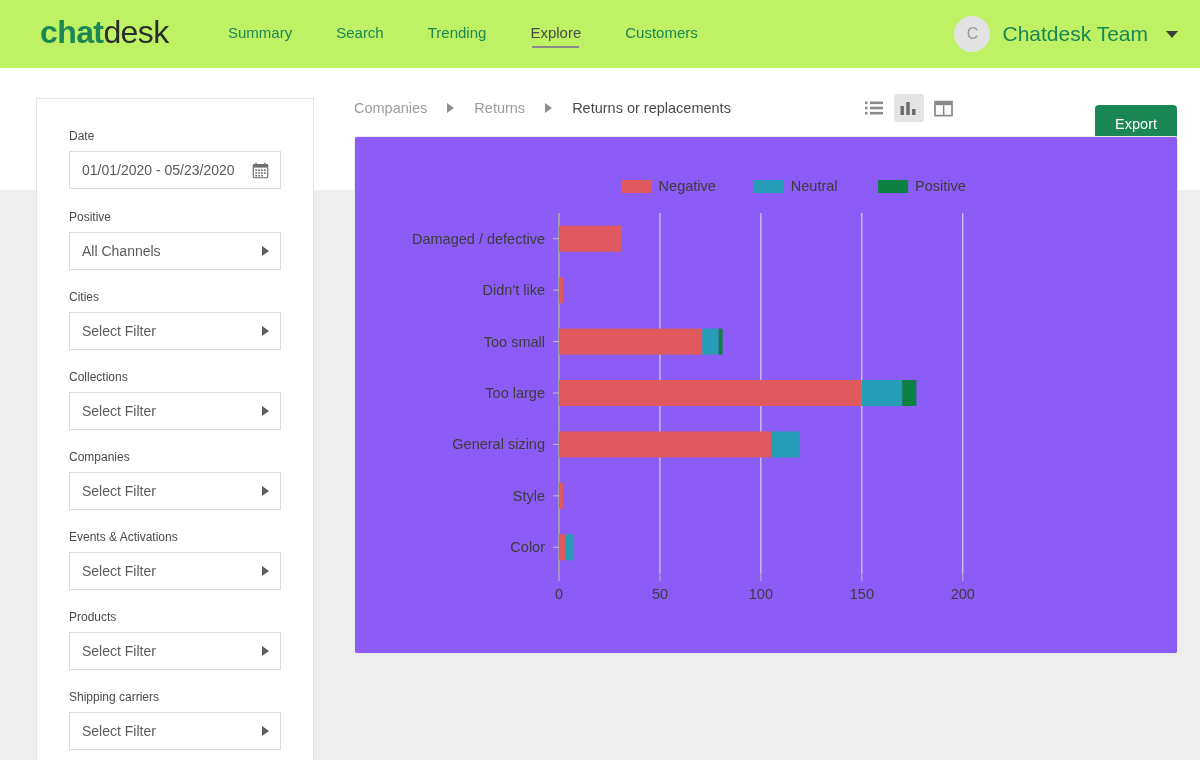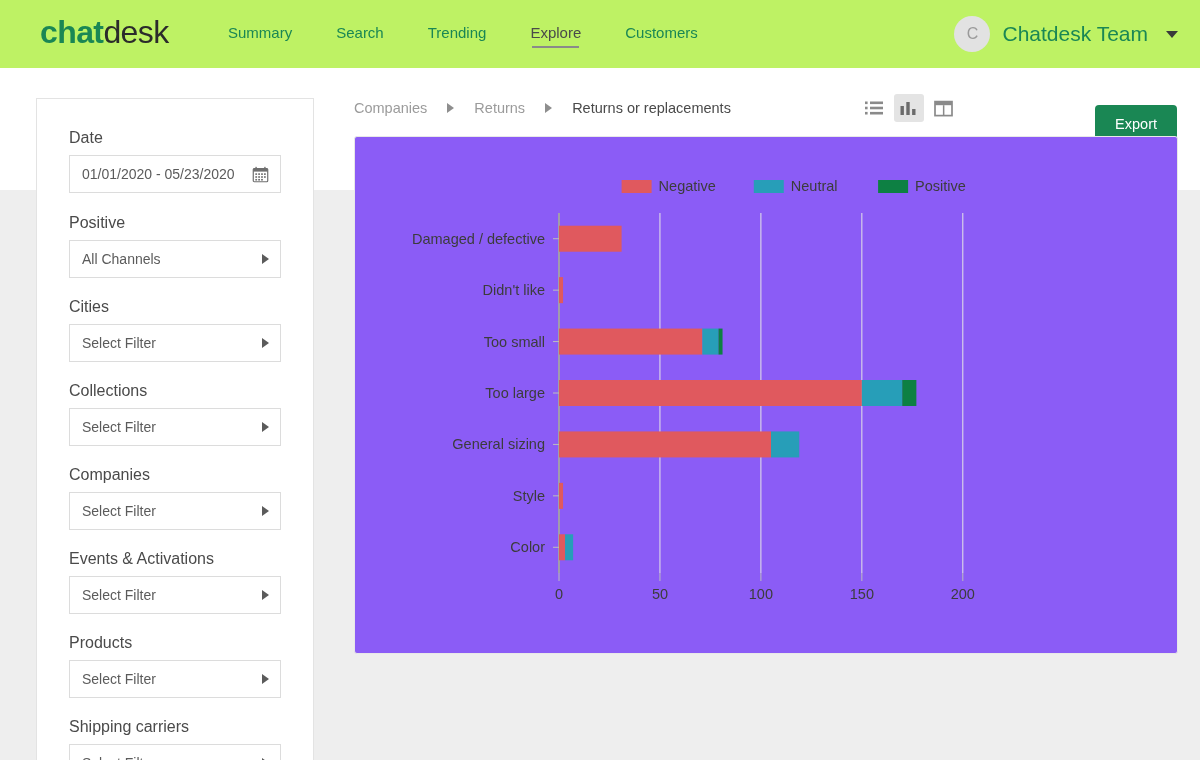--- a/index.html
+++ b/index.html
@@ -54,21 +54,21 @@
     position: absolute; top: 68px; left: 0; width: 1200px; height: 122px;
     background: #ffffff;
   }
 
   
   .sidebar {
     position: absolute; left: 36px; top: 98px; width: 278px; height: 662px;
     background: #ffffff; border: 1px solid #e3e3e3; border-bottom: none;
     padding: 30px 32px 0 32px; z-index: 20;
   }
-  .f-label { font-size: 16px; color: #4a4a4a; margin-bottom: 8px; }
+  .f-label { font-size: 12px; color: #4a4a4a; margin-bottom: 8px; }
   .f-group { margin-bottom: 20px; }
   .f-group:first-child { margin-bottom: 21px; }
   .f-box {
     height: 38px; border: 1px solid #dcdcdc; background: #fff;
     display: flex; align-items: center; padding: 0 11px 0 12px;
     font-size: 14px; color: #5b5b5b; cursor: pointer; position: relative;
   }
   .f-box .val { flex: 1; white-space: nowrap; overflow: hidden; }
   .caret-rt {
     width: 0; height: 0; border-top: 5px solid transparent;

